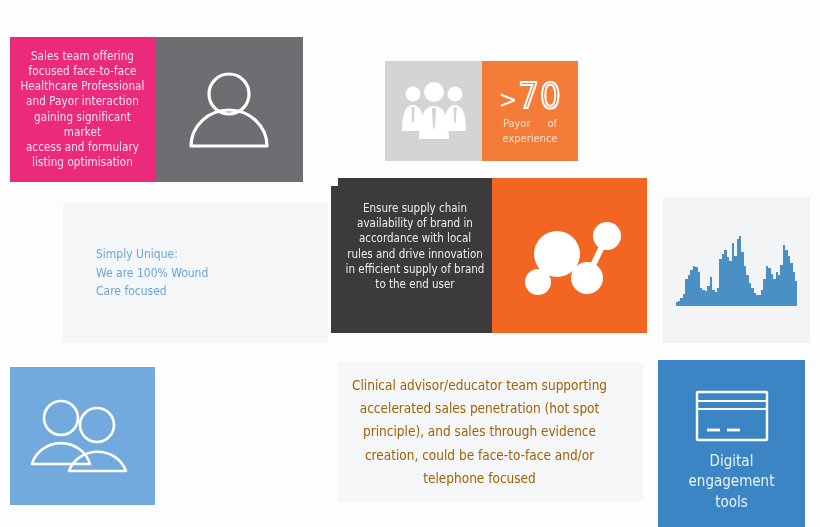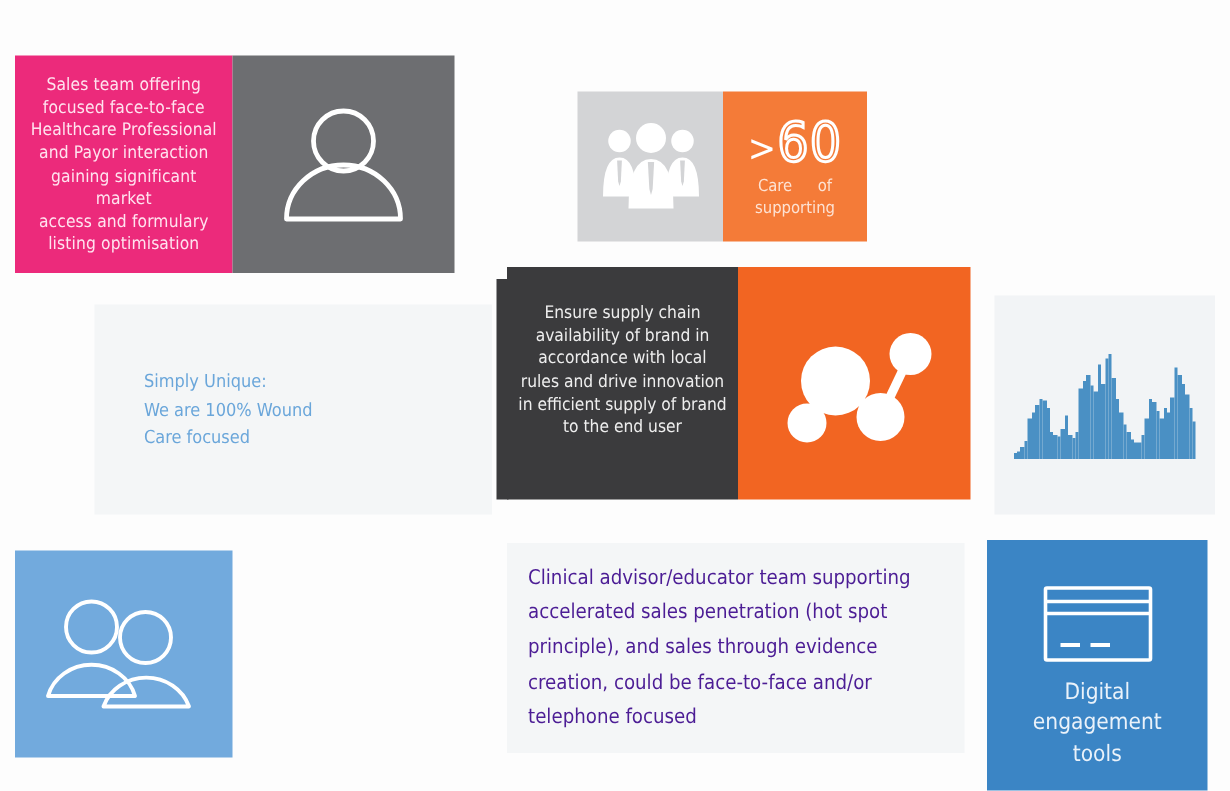--- a/index.html
+++ b/index.html
@@ -121,21 +121,21 @@
   }
   #evidence-panel .txt{color:#eaf2fa;font-size:11.5px;padding:0 9px;}
 
   
   #clinical-panel{
     left:338px;top:362px;width:305px;height:140px;
     background:#f4f6f7;
     display:flex;align-items:center;
   }
   #clinical-panel .txt{
-    text-align:left;color:#4c1d95;font-size:13.5px;line-height:1.72;
+    text-align:center;color:#a16207;font-size:13.5px;line-height:1.72;
     padding-left:14px;padding-right:10px;
   }
 
   
   #digital-panel{
     left:658px;top:360px;width:147px;height:182px;
     background:#3b85c5;
     display:flex;flex-direction:column;align-items:center;justify-content:center;
   }
   #digital-panel .txt{color:#eaf2fa;font-size:15px;line-height:1.35;margin-top:9px;}
@@ -175,27 +175,27 @@
 
       <circle cx="35" cy="11" r="10" fill="#ffffff"></circle>
       <path d="M20 58 Q20 25 35 25 Q50 25 50 58 Z" fill="#ffffff"></path>
       <path d="M32.9 27 h4.2 l-1 18 -1.1 4 -1.1 -4 Z" fill="#d3d4d6"></path>
     </svg>
   </div>
 
   <div class="panel" id="years-panel">
     <div class="bignum">
       <span class="gt">&gt;</span>
-      <span class="num">60</span>
+      <span class="num">70</span>
     </div>
     <div class="sub1">
-      <span>Care</span>
+      <span>Payor</span>
       <span>of</span>
     </div>
-    <div class="sub2">supporting</div>
+    <div class="sub2">experience</div>
   </div>
 
 
   <div class="panel" id="unique-panel">
     <div class="txt">Simply Unique:
 We are 100% Wound
 Care focused</div>
   </div>
 
   <div class="panel" id="supply-notch"></div>

